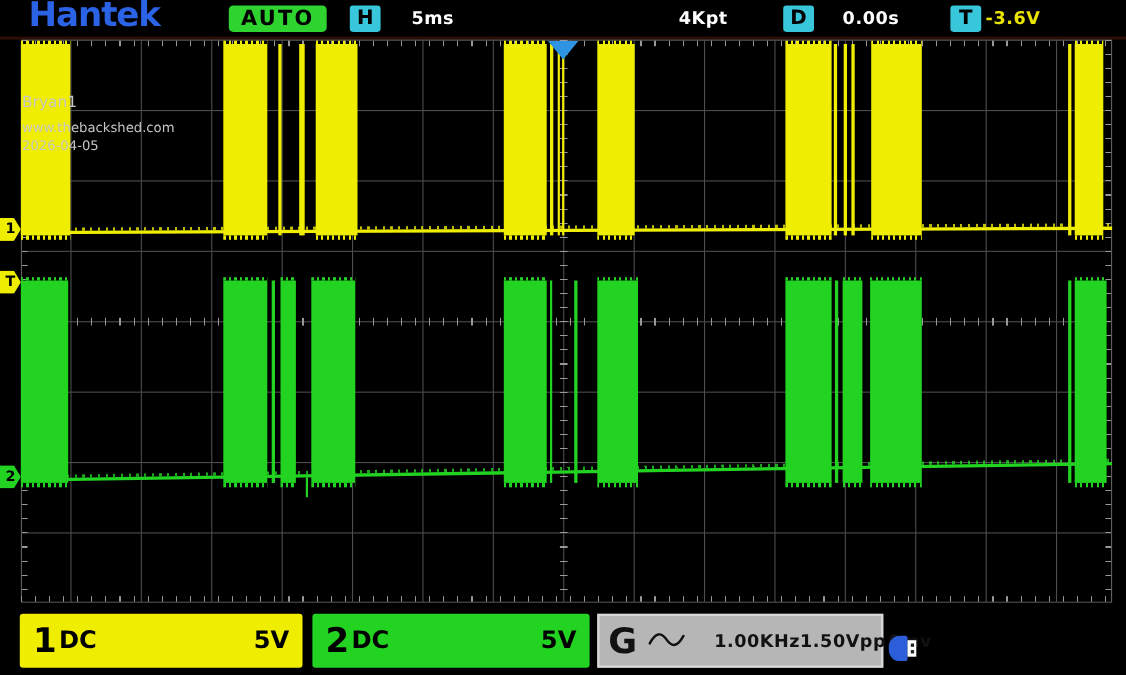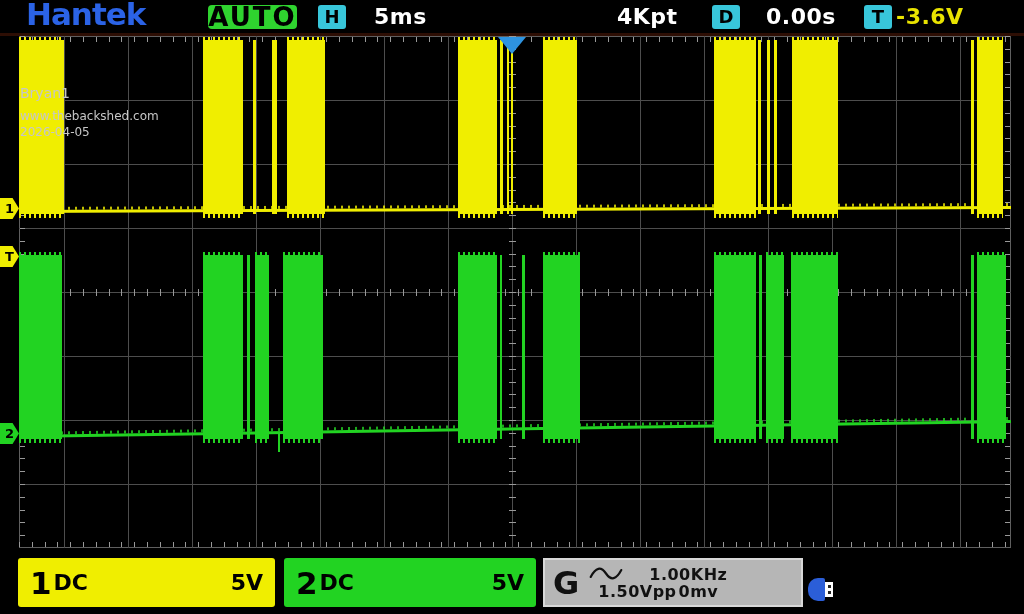--- a/index.html
+++ b/index.html
@@ -7,24 +7,24 @@
     position:relative;width:1024px;height:614px;background:#000;overflow:hidden;
     font-family:"DejaVu Sans","Liberation Sans",sans-serif;
     --ch1:#f0ee00; --ch2:#22d322; --cyan:#38c6da; --auto:#2fd32f;
     --brand:#2b63e6; --trigblue:#2e93e0; --ylevel:#e9e300; --usbblue:#2b5ed8;
     --gridline:#4d4d4d; --tick:#9a9a9a; --overlaytxt:#c6c6c6; --graybox:#b6b6b6;
   }
   
   .topbar{position:absolute;left:0;top:0;width:1024px;height:33px;background:#000;z-index:10;}
   .brand{position:absolute;left:26px;top:-4px;font-size:31px;font-weight:800;color:var(--brand);letter-spacing:-1px;}
   .badge{position:absolute;top:5px;height:24px;line-height:24px;text-align:center;font-weight:bold;color:#000;border-radius:4px;}
-  .badge.green{left:208px;width:89px;background:var(--auto);font-size:26px;letter-spacing:2px;}
+  .badge.green{left:208px;width:89px;background:var(--auto);font-size:19px;letter-spacing:2px;}
   .badge.cyan{width:28px;background:var(--cyan);font-size:18px;border-radius:3px;}
   .b-h{left:318px;} .b-d{left:712px;} .b-t{left:864px;}
-  .tbtxt{position:absolute;top:5px;height:24px;line-height:24px;color:#fff;font-weight:bold;font-size:22px;letter-spacing:0.5px;}
+  .tbtxt{position:absolute;top:5px;height:24px;line-height:24px;color:#fff;font-weight:bold;font-size:16px;letter-spacing:0.5px;}
   .p-tb{left:374px;} .p-rate{left:461px;} .p-depth{left:617px;} .p-off{left:766px;}
   .p-lvl{left:896px;color:var(--ylevel);}
   
   .display{position:absolute;left:0;top:0;width:1024px;height:442px;}
   .sep{position:absolute;left:0;width:1024px;height:3px;background:#381105;opacity:.8;}
   .overlay{position:absolute;left:20px;top:84px;z-index:6;color:var(--overlaytxt);}
   .ov1{font-size:14px;line-height:18px;}
   .ov2{font-size:12px;line-height:16px;margin-top:6px;}
   .ov3{font-size:12px;line-height:16px;}
   .marker{position:absolute;left:0;width:19px;height:21px;z-index:7;color:#000;font-weight:bold;
@@ -41,21 +41,21 @@
     color:#000;padding:0 12px;box-sizing:border-box;}
   .chbox.c1{left:18px;width:257px;background:var(--ch1);}
   .chbox.c2{left:284px;width:252px;background:var(--ch2);}
   .chnum{font-size:31px;font-weight:bold;}
   .chcoup{font-size:22px;font-weight:bold;margin-left:2px;}
   .chspacer{flex:1;}
   .chscale{font-size:22px;font-weight:bold;}
   .genbox{position:absolute;left:543px;top:10px;width:260px;height:49px;background:var(--graybox);
     border:2px solid #d8d8d8;box-sizing:border-box;display:flex;align-items:center;padding:0 8px;color:#111;}
   .gletter{font-size:32px;font-weight:bold;margin-right:10px;}
-  .gencol{display:flex;flex-direction:column;justify-content:center;line-height:16px;align-items:center;}
+  .gencol{display:flex;flex-direction:row;justify-content:center;line-height:16px;align-items:center;}
   .genrow{display:flex;align-items:center;font-size:16px;font-weight:bold;letter-spacing:0.5px;}
   .genrow .sine{margin-right:26px;}
   .genrow .amp{margin-right:2px;}
   .usb{position:absolute;left:808px;top:29px;height:25px;display:flex;align-items:center;}
   .usb-body{width:17px;height:23px;background:var(--usbblue);border-radius:10px 2px 2px 10px;}
   .usb-plug{width:8px;height:15px;background:#fff;display:flex;flex-direction:column;
     justify-content:space-evenly;align-items:center;}
   .usb-plug i{display:block;width:3px;height:3px;background:#222;}
 </style>
 </head>

